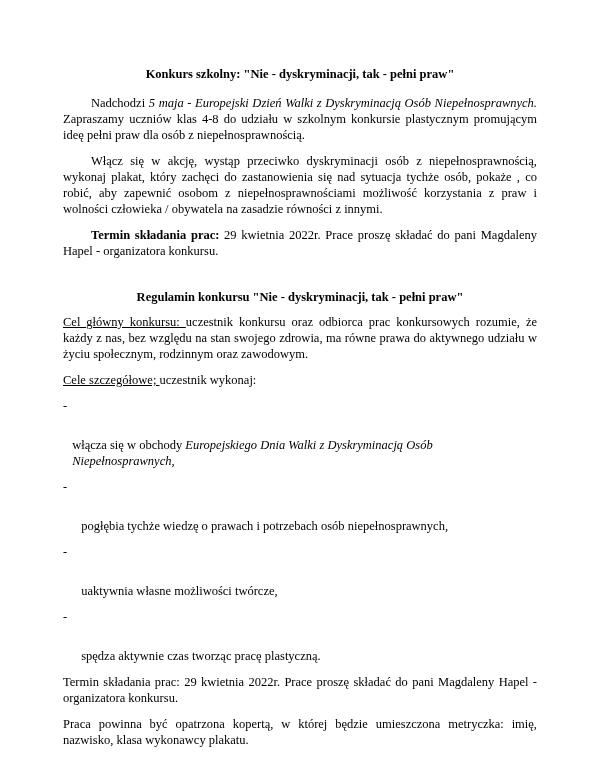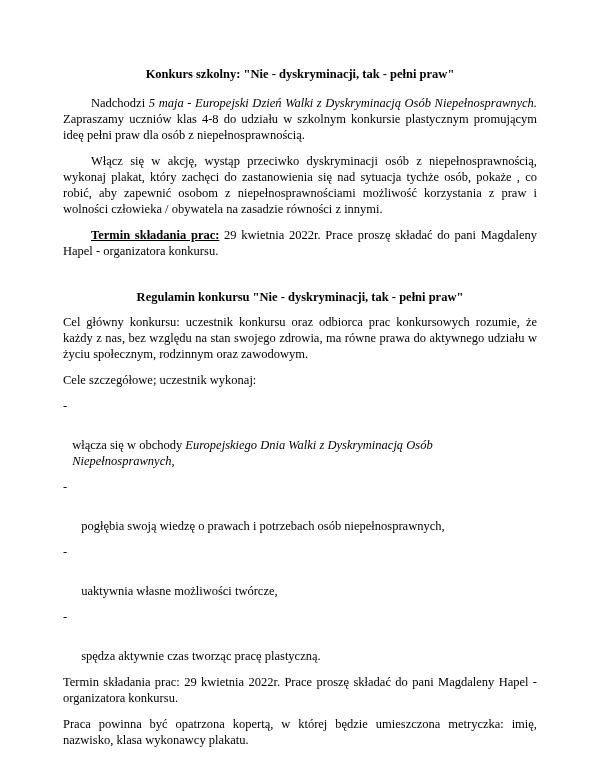--- a/index.html
+++ b/index.html
@@ -23,23 +23,23 @@
     font-weight: bold;
     margin: 0 0 13px 0;
   }
   .heading2 {
     text-align: center;
     font-weight: bold;
     margin: 30px 0 9px 0;
   }
   .just { text-align: justify; margin-top: 9px; }
   .indent { text-indent: 28px; }
-  .bold { font-weight: bold; text-decoration: underline; }
+  .bold { font-weight: bold; }
   .ital { font-style: italic; }
-  .uline { }
+  .uline { text-decoration: underline; }
   .bullet { display: flex; align-items: flex-start; }
   .bullet .marker { flex: 0 0 auto; margin-right: 14px; }
   .bullet.tight .marker { margin-right: 5px; }
   .bullet .btext { flex: 1 1 auto; margin-top: 39px; }
 </style>
 </head>
 <body>
 
 <div class="page">
 
@@ -57,21 +57,21 @@
 
   <p><span class="uline">Cele szczegółowe; </span><span>uczestnik wykonaj:</span></p>
 
   <p class="bullet tight">
       <span class="marker">-</span>
       <span class="btext"><span>włącza się w obchody </span><span class="ital">Europejskiego Dnia Walki z Dyskryminacją Osób Niepełnosprawnych</span><span>,</span></span>
     </p>
 
   <p class="bullet">
       <span class="marker">-</span>
-      <span class="btext">pogłębia swoją wiedzę o prawach i potrzebach osób niepełnosprawnych,</span>
+      <span class="btext">pogłębia tychże wiedzę o prawach i potrzebach osób niepełnosprawnych,</span>
     </p>
 
   <p class="bullet">
       <span class="marker">-</span>
       <span class="btext">uaktywnia własne możliwości twórcze,</span>
     </p>
 
   <p class="bullet">
       <span class="marker">-</span>
       <span class="btext">spędza aktywnie czas tworząc pracę plastyczną.</span>

